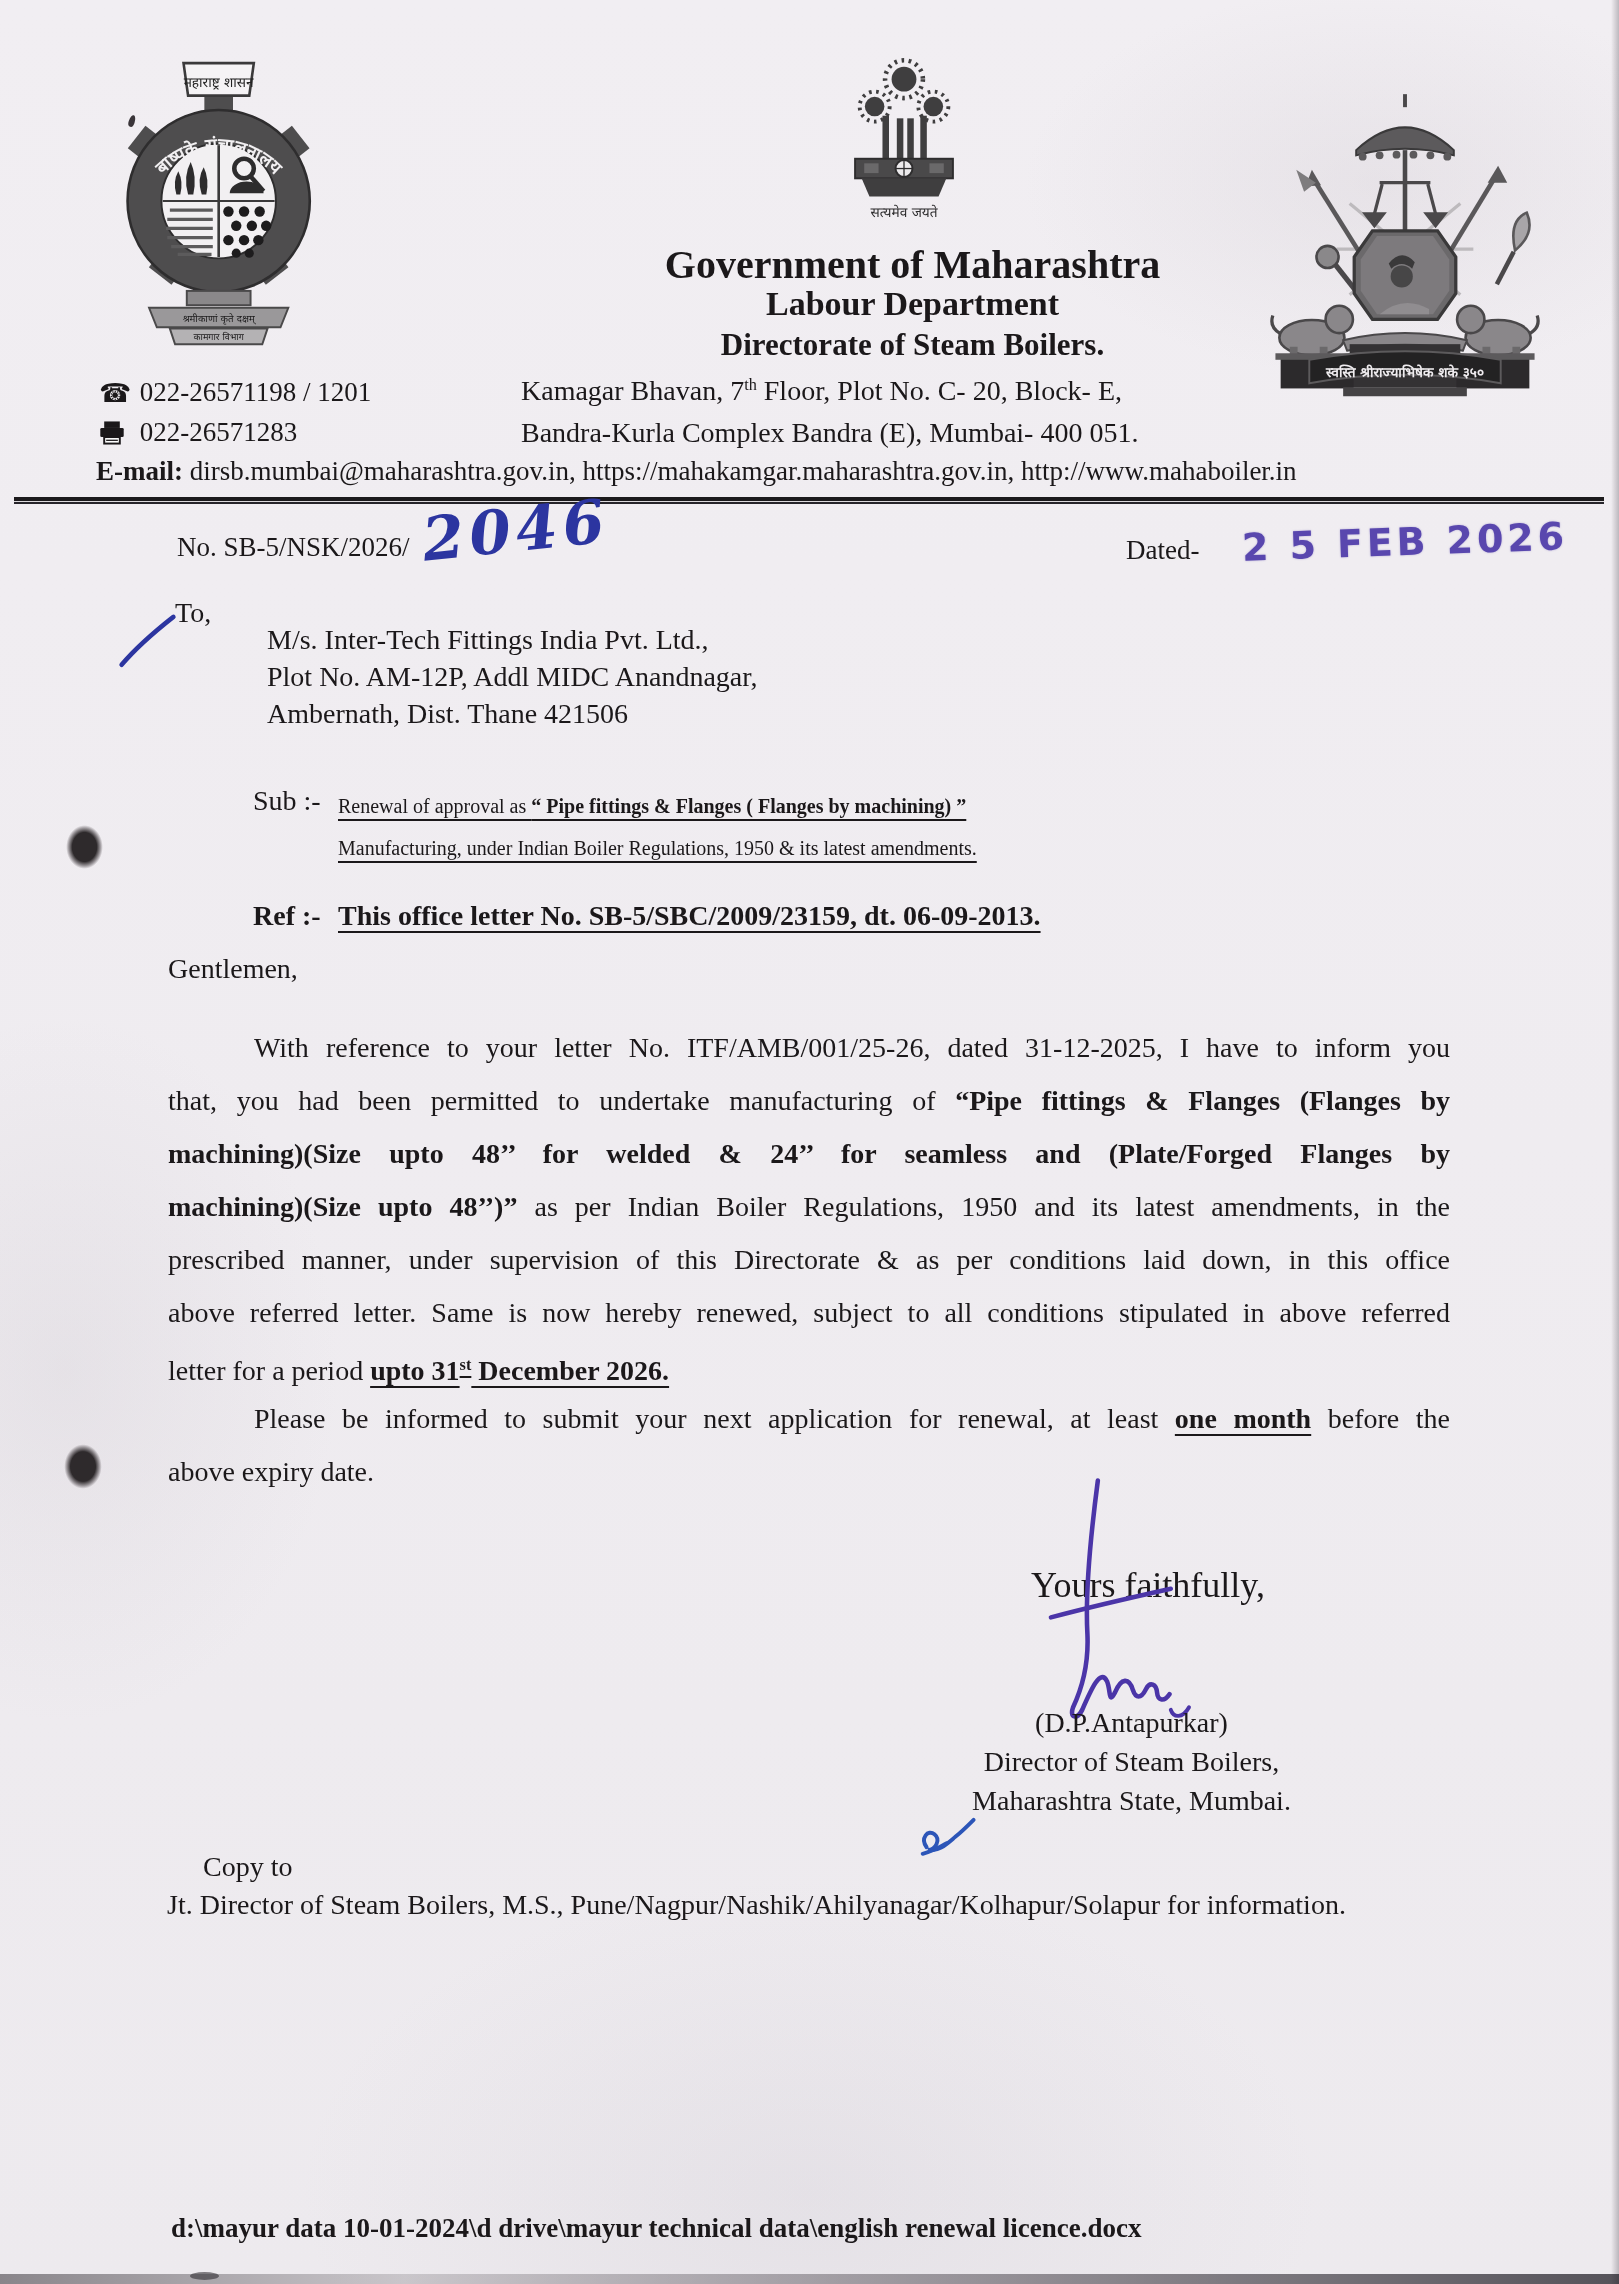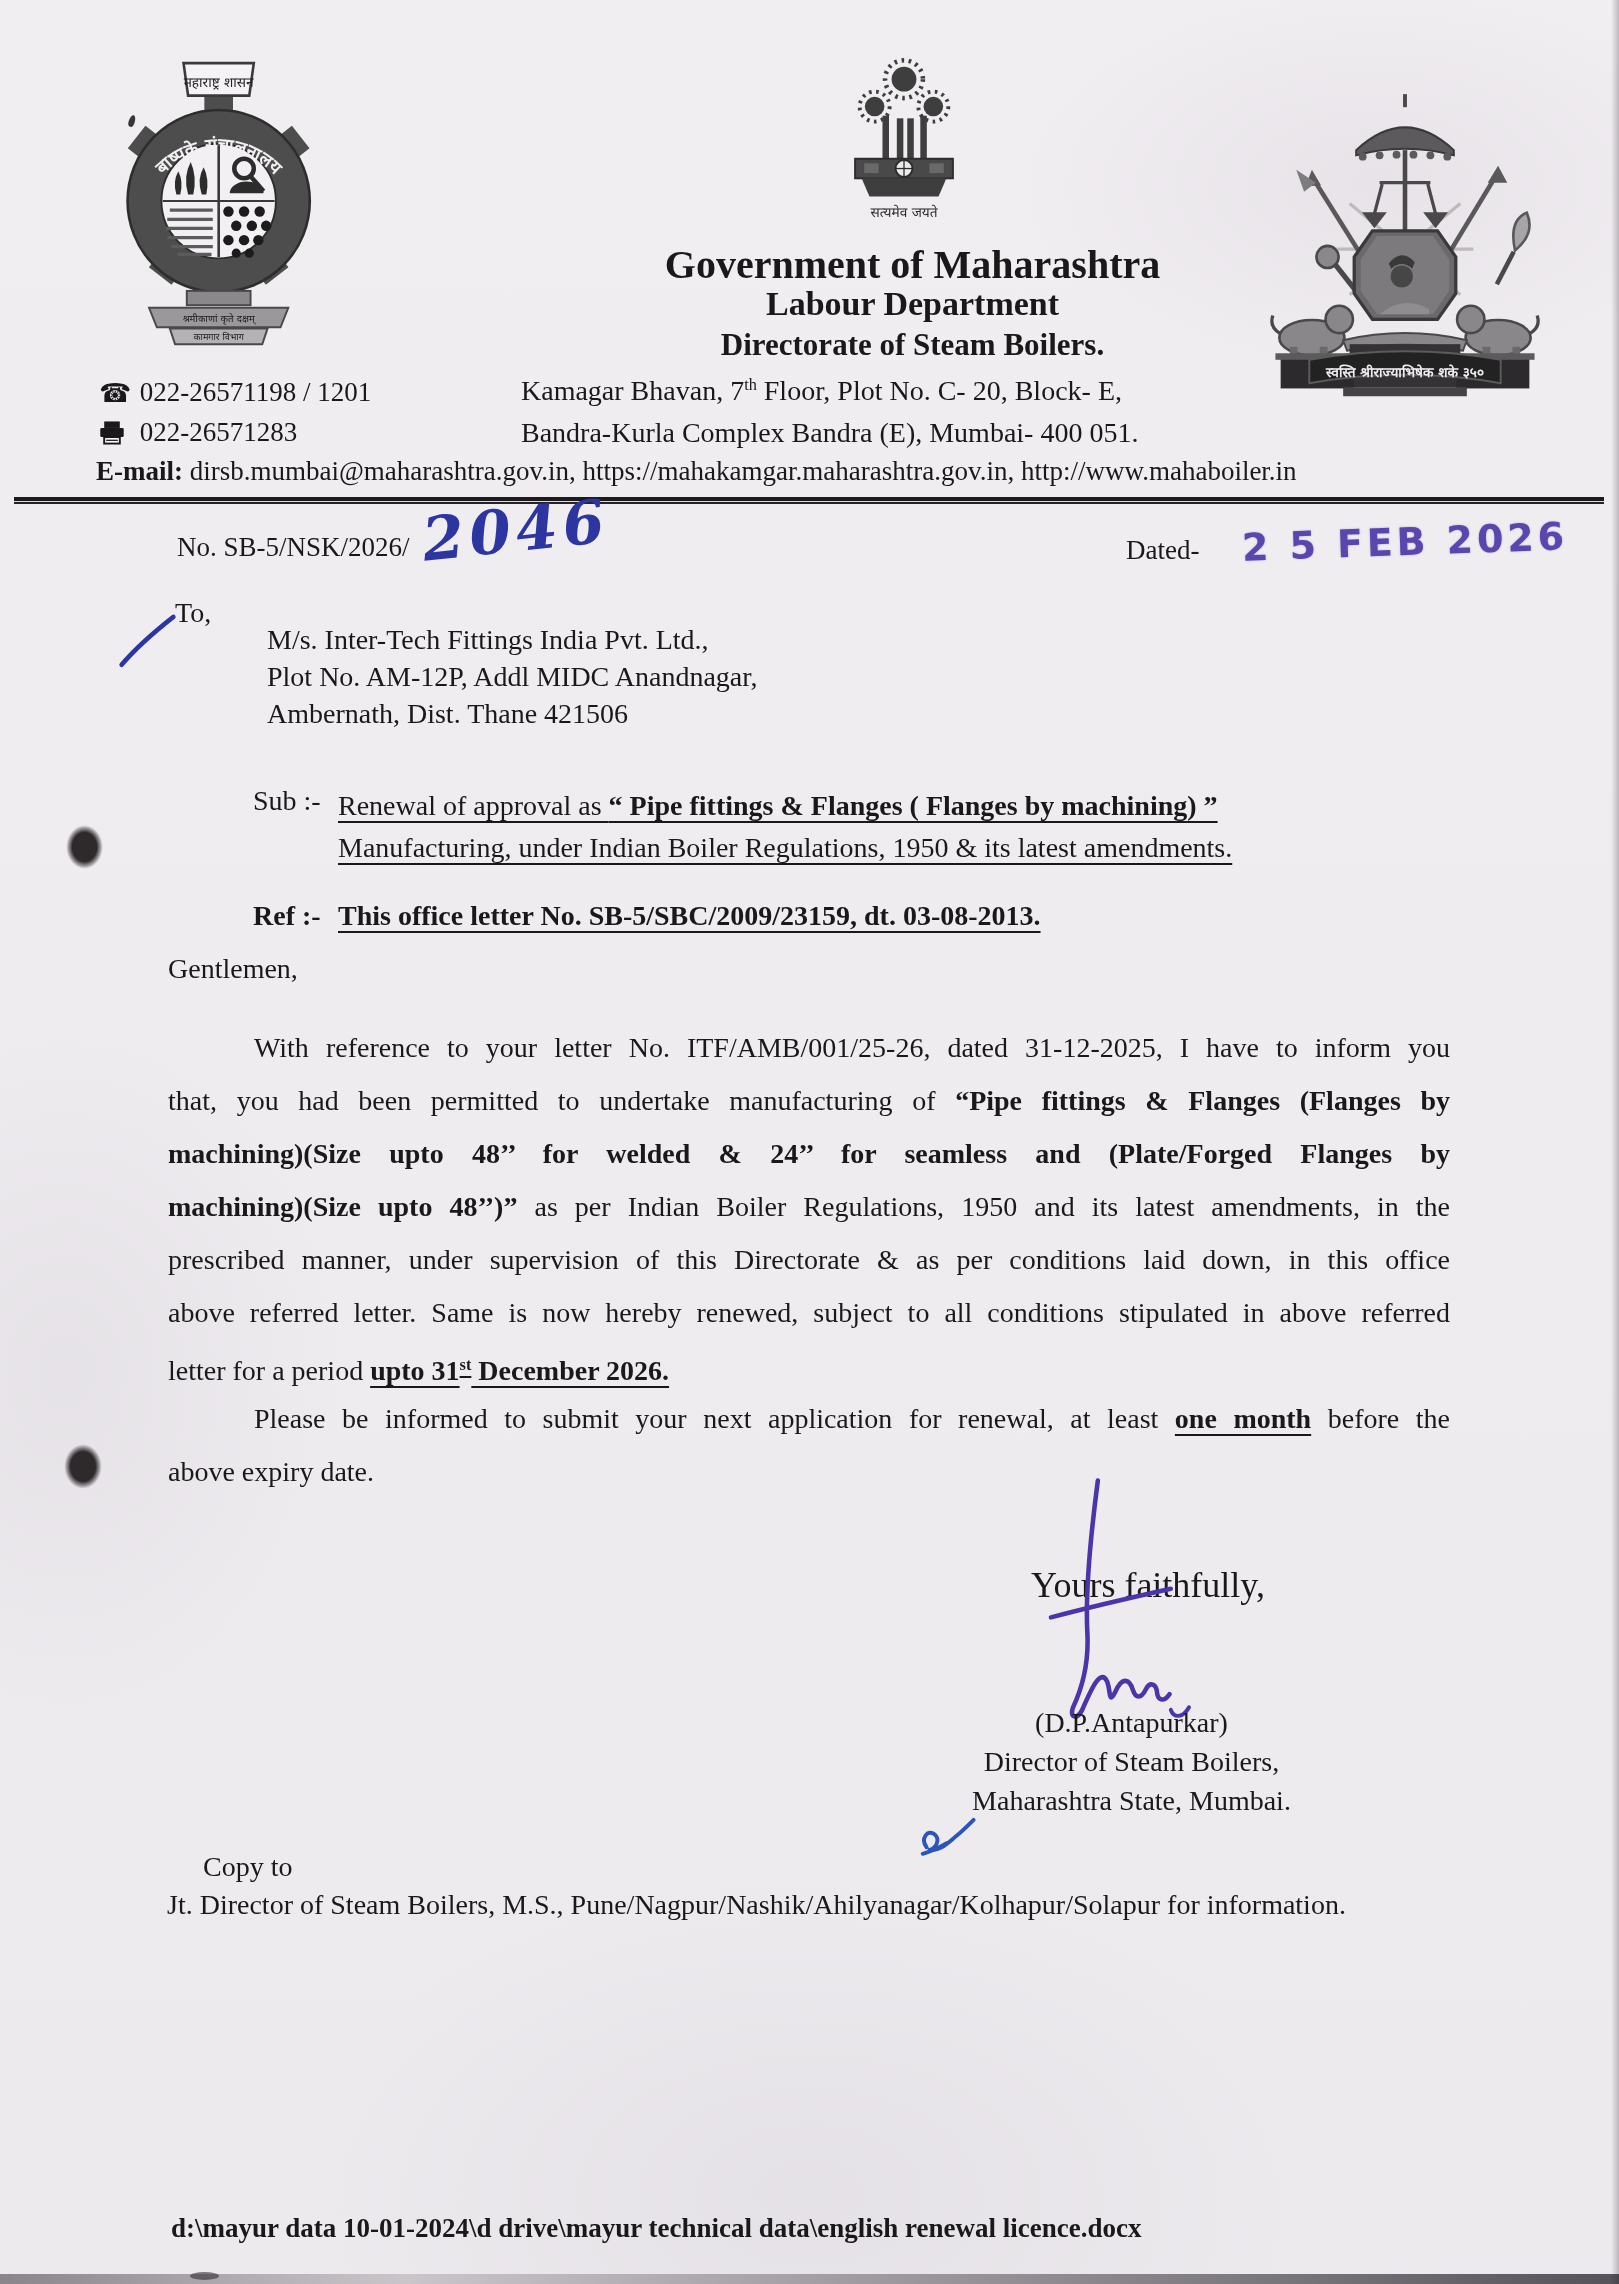--- a/index.html
+++ b/index.html
@@ -41,21 +41,21 @@
   #dated{left:1126px;top:535px;font-size:27px;}
   #stamp-date{left:1242px;top:520px;font-size:38px;font-weight:700;letter-spacing:3.9px;
     font-family:"DejaVu Sans",sans-serif;color:#5947ae;transform:rotate(-2deg);
     text-shadow:0 0 2px rgba(89,71,174,.45);}
 
   #to{left:175px;top:597px;font-size:28px;}
   #recipient{left:267px;top:621px;font-size:28px;line-height:37px;}
 
   .lbl{font-size:28px;}
   #sub-label{left:253px;top:785px;}
-  #sub-lines{left:338px;top:785px;font-size:28px;line-height:42px;}
+  #sub-lines{left:338px;top:785px;font-size:20px;line-height:42px;}
   #ref-label{left:253px;top:900px;font-weight:bold;}
   #ref-text{left:338px;top:900px;font-size:28px;}
 
   #gentlemen{left:168px;top:953px;font-size:28px;}
   #body-lines{left:168px;top:1021px;width:1282px;font-size:28px;}
   .bline{height:53px;line-height:53px;white-space:nowrap;}
   .bline.j{text-align:justify;text-align-last:justify;text-justify:inter-word;}
   .bline.ind{text-indent:86px;}
 
   #closing{left:1031px;top:1564px;font-size:36px;}
@@ -285,21 +285,21 @@
     <div class="nw">Plot No. AM-12P, Addl MIDC Anandnagar,</div>
     <div class="nw">Ambernath, Dist. Thane 421506</div>
   </div>
 
   <div class="abs lbl nw" id="sub-label">Sub :-</div>
   <div class="abs" id="sub-lines">
     <div class="nw"><span class="seg u">Renewal of  approval as  </span><span class="seg b u">“ Pipe fittings &amp; Flanges ( Flanges by machining) ”</span></div>
     <div class="nw"><span class="seg u">Manufacturing, under Indian Boiler Regulations, 1950 &amp; its latest amendments.</span></div>
   </div>
   <div class="abs lbl nw" id="ref-label">Ref :-</div>
-  <div class="abs nw" id="ref-text"><span class="seg b u">This office letter No. SB-5/SBC/2009/23159, dt. 03-08-2013.</span></div>
+  <div class="abs nw" id="ref-text"><span class="seg b u">This office letter No. SB-5/SBC/2009/23159, dt. 06-09-2013.</span></div>
 
   <div class="abs nw" id="gentlemen">Gentlemen,</div>
   <div class="abs" id="body-lines">
       <div class="bline j ind"><span class="seg">With reference to your letter No. ITF/AMB/001/25-26, dated 31-12-2025, I have to inform you</span></div>
       <div class="bline j"><span class="seg">that, you had been permitted to undertake manufacturing of </span><span class="seg b">“Pipe fittings &amp; Flanges (Flanges by</span></div>
       <div class="bline j"><span class="seg b">machining)(Size upto 48’’ for welded &amp; 24’’ for seamless and (Plate/Forged Flanges by</span></div>
       <div class="bline j"><span class="seg b">machining)(Size upto 48’’)”</span><span class="seg"> as per Indian Boiler Regulations, 1950 and its latest amendments, in the</span></div>
       <div class="bline j"><span class="seg">prescribed manner, under supervision of this Directorate &amp; as per conditions laid down, in this office</span></div>
       <div class="bline j"><span class="seg">above referred letter. Same is now hereby renewed, subject to all conditions stipulated in above referred</span></div>
       <div class="bline"><span class="seg">letter for a period </span><span class="seg b u">upto 31</span><span class="seg b u sup">st</span><span class="seg b u"> December 2026.</span></div>

